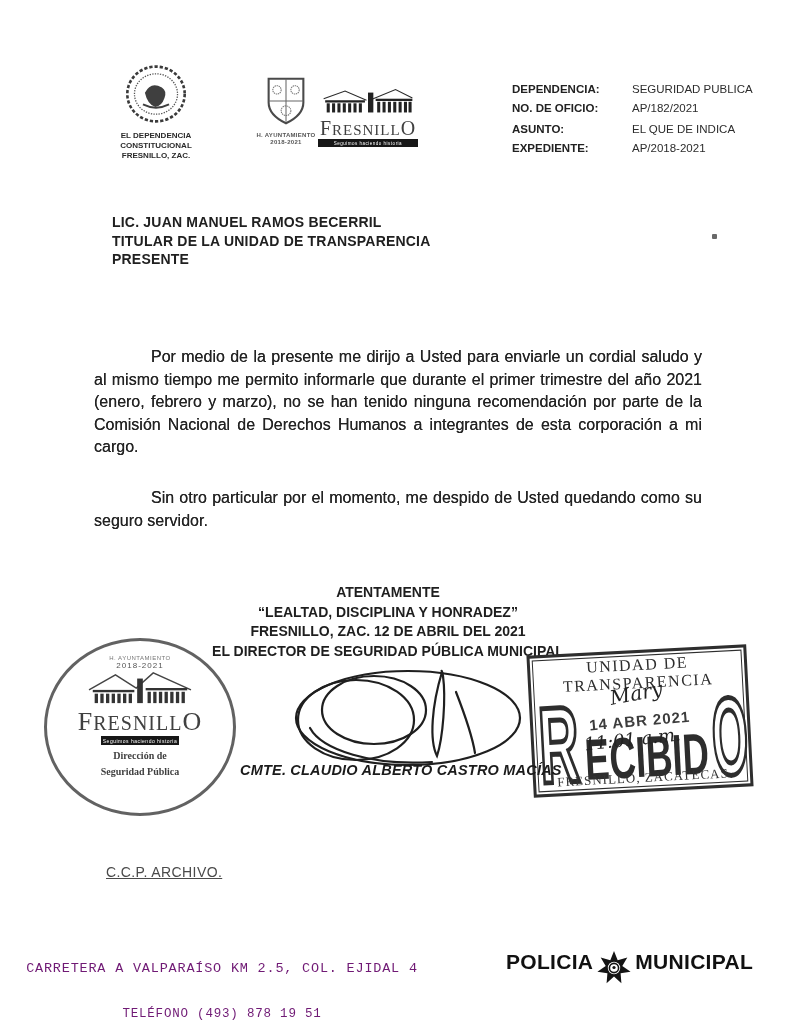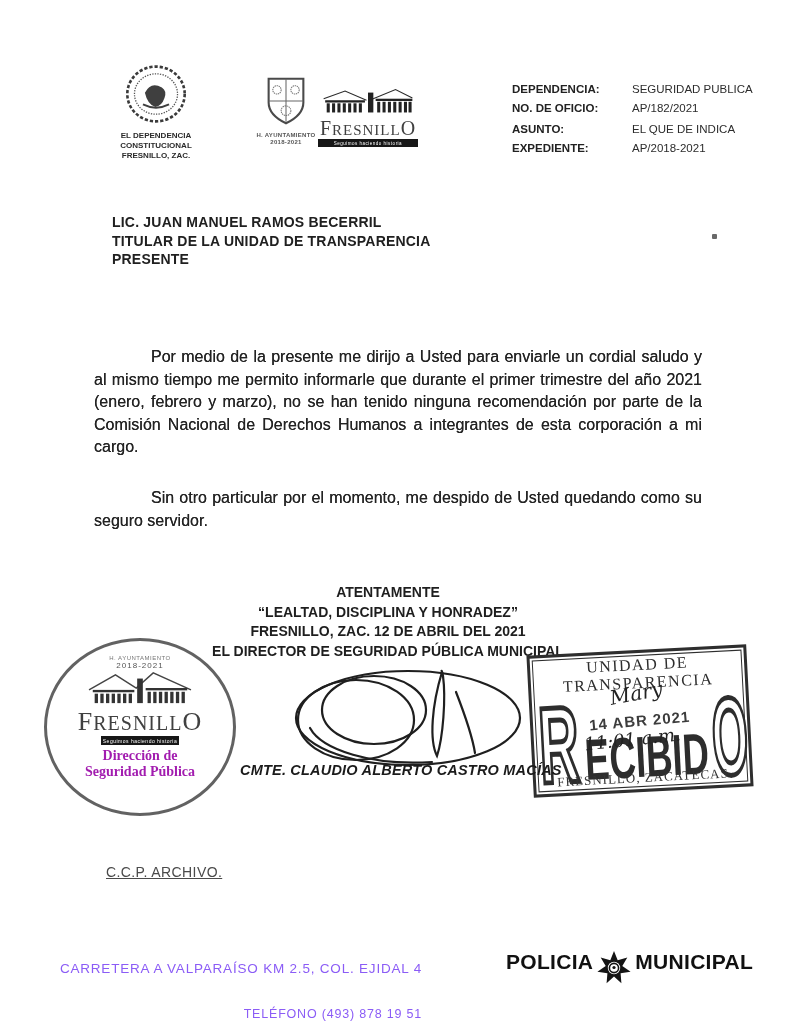--- a/index.html
+++ b/index.html
@@ -42,21 +42,21 @@
   .cc-note { font-size:14px; color:#4a4a4a; letter-spacing:.4px;text-decoration:underline; }
 
   
   .round-seal {
     width:192px; height:178px; border:3px solid rgba(70,70,70,.85); border-radius:50%;
     display:flex; flex-direction:column; align-items:center; justify-content:flex-start;
     padding-top:14px; text-align:center;
   }
   .round-seal .tiny { font-size:6px; color:#777; letter-spacing:.5px; }
   .round-seal .years { font-size:8px; color:#555; letter-spacing:1px; margin-bottom:1px; }
-  .round-seal .dept { font-family:"Liberation Serif", serif; font-weight:bold; font-size:14px; line-height:16px; color:#a21caf; margin-top:3px; }
+  .round-seal .dept { font-family:"Liberation Serif", serif; font-weight:bold; font-size:10px; line-height:16px; color:#404040; margin-top:3px; }
 
   
   .sig-svg { overflow:visible; }
 
   
   .stamp {
     width:220px; height:142px; border:3px solid #2e2e2e;
     transform:rotate(-3deg); transform-origin:center; color:#2e2e2e;
   }
   .stamp::before {
@@ -67,22 +67,22 @@
   .stamp-city { position:absolute; bottom:3px; left:0; right:0; text-align:center;
     font-family:"Liberation Serif", serif; font-size:13px; letter-spacing:1px; color:#333; }
   .recibido-svg { position:absolute; left:2px; top:42px; }
   .hand { position:absolute; font-family:"DejaVu Serif", serif; font-style:italic; color:#222; z-index:3; white-space:nowrap; }
   .hand-name { top:28px; left:78px; font-size:20px; transform:rotate(-8deg); }
   .date-stamp { position:absolute; top:59px; left:56px; font-size:15px; font-weight:bold;
     letter-spacing:1px; color:#3c3c3c; transform:rotate(-2deg); z-index:3; white-space:nowrap; }
   .hand-time { top:75px; left:50px; font-size:18px; transform:rotate(-3deg); }
 
   
-  .footer-addr { width:400px; text-align:right; font-family:Liberation Sans, sans-serif;
-    color:#8b5cf6; font-size:13.5px; line-height:21px; letter-spacing:.8px; }
+  .footer-addr { width:400px; text-align:center; font-family:Liberation Mono, monospace;
+    color:#701a75; font-size:13.5px; line-height:21px; letter-spacing:.8px; }
   .police { display:flex; align-items:flex-start; gap:3px; font-weight:bold; font-size:21px; letter-spacing:.3px; color:#111; }
   .speck { width:5px; height:5px; background:#444; border-radius:1px; opacity:.8; }
 </style>
 </head>
 <body>
 
 <div class="page">
 
   <div class="abs logo-block" style="left:108px; top:64px; width:96px;">
     <span>

